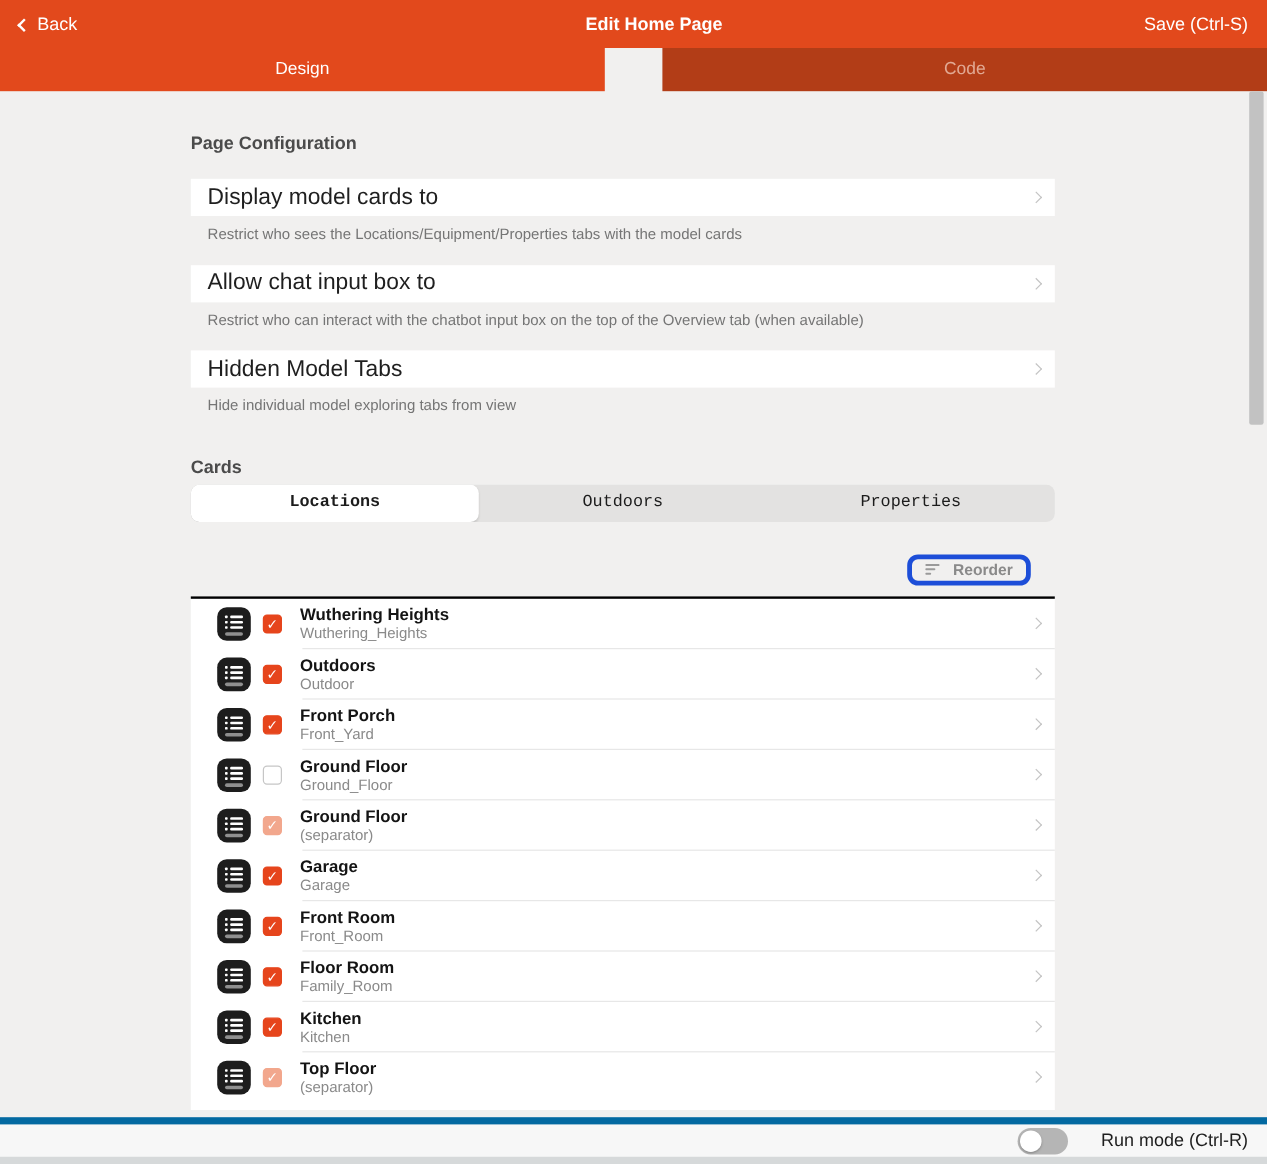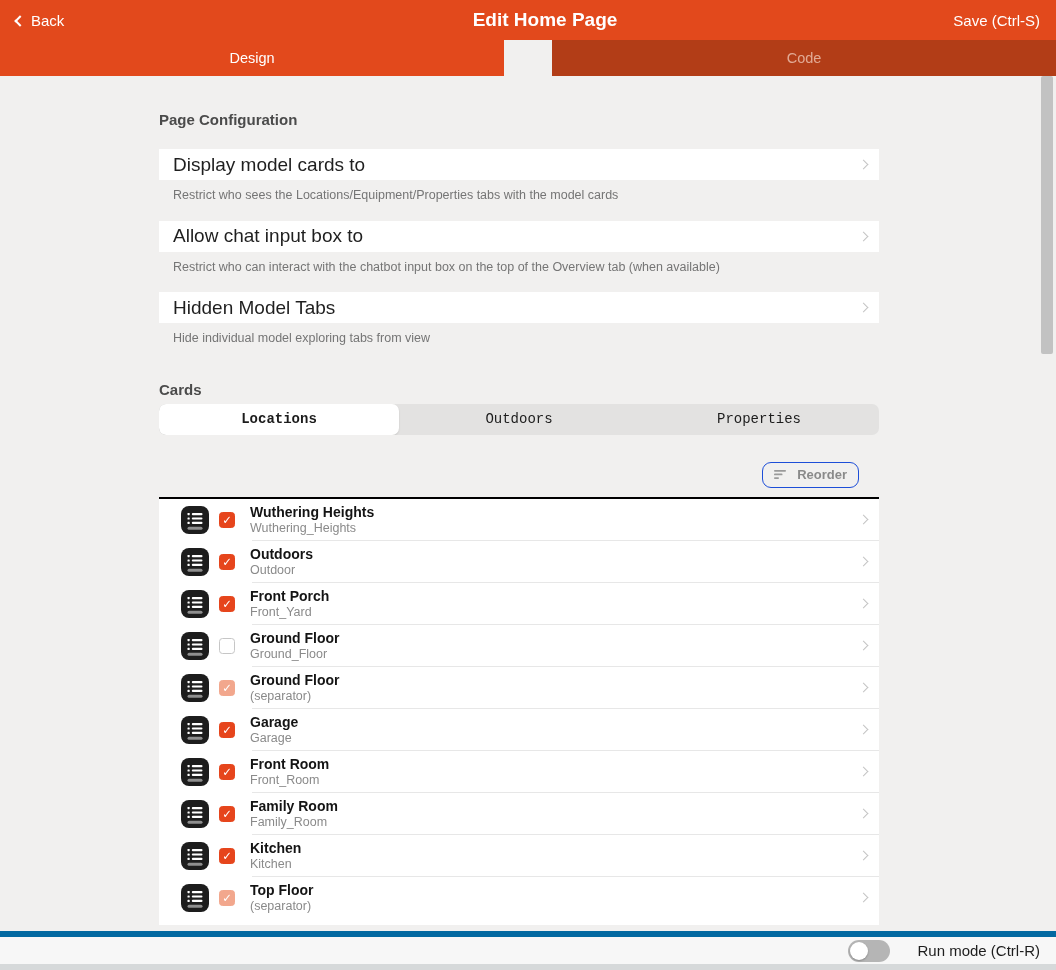--- a/index.html
+++ b/index.html
@@ -10,21 +10,21 @@
   *{margin:0;padding:0;box-sizing:border-box;}
   body{font-family:"Liberation Sans","DejaVu Sans",sans-serif;background:#fff;}
   .app{position:relative;width:1056px;height:970px;overflow:hidden;background:var(--page-bg);}
 
   
   .navbar{position:absolute;top:0;left:0;right:0;height:40px;background:var(--accent);
     display:flex;align-items:center;padding:0 16px;color:#fff;}
   .back{display:flex;align-items:center;gap:7px;font-size:15px;cursor:pointer;}
   .chev-left{width:8px;height:8px;border:solid #fff;border-width:0 2px 2px 0;
     transform:rotate(135deg);display:inline-block;margin-top:1px;}
-  .nav-title{position:absolute;left:0;right:0;text-align:center;font-size:19px;font-weight:bold;pointer-events:none;padding-left:34px;}
+  .nav-title{position:absolute;left:0;right:0;text-align:center;font-size:15px;font-weight:bold;pointer-events:none;padding-left:34px;}
   .save{margin-left:auto;font-size:15px;cursor:pointer;position:relative;z-index:1;}
 
   
   .tabbar{position:absolute;top:40px;left:0;right:0;height:36px;display:flex;gap:48px;}
   .tab{flex:1;display:flex;align-items:center;justify-content:center;font-size:14.5px;
     background:var(--code-tab-bg);color:rgba(255,235,225,.62);cursor:pointer;}
   .tab.active{background:var(--accent);color:#fff;}
 
   
   .content{position:absolute;top:76px;left:0;right:0;height:855px;overflow:hidden;}
@@ -40,21 +40,21 @@
   .config-desc{margin:8px 14px 17px;font-size:12.5px;color:#757575;line-height:1.25;}
 
   .segmented{height:31px;display:flex;background:#E3E2E1;border-radius:7px;overflow:hidden;}
   .segment{flex:1;display:flex;align-items:center;justify-content:center;font-size:14px;
     color:#1c1c1c;background:transparent;border:none;cursor:pointer;
     font-family:Liberation Mono, monospace;border-radius:7px;}
   .segment.selected{background:#fff;font-weight:bold;box-shadow:0 1px 2px rgba(0,0,0,.12);}
 
   .reorder-wrap{margin-top:27px;display:flex;justify-content:flex-end;padding-right:20px;}
   .reorder{display:flex;align-items:center;gap:10px;height:26px;padding:0 11px;
-    border:1px solid #1d4ed8;border-radius:9px;background:transparent;cursor:pointer;
+    border:4px solid #1d4ed8;border-radius:9px;background:transparent;cursor:pointer;
     font-family:inherit;font-size:13px;font-weight:bold;color:#8a8a8a;}
 
   .card-list{margin-top:9px;background:#fff;border-top:2px solid #000000;padding-bottom:6px;}
   .list-row{height:42px;display:flex;align-items:center;padding:0 12px 0 22px;
     position:relative;cursor:pointer;}
   .list-row:not(:last-child)::after{content:"";position:absolute;left:93px;right:0;bottom:0;
     border-bottom:1px solid #e7e7e7;}
   .media-icon{width:28px;height:28px;border-radius:8px;background:#1d1d1d;flex:0 0 auto;
     margin-right:10px;display:flex;align-items:center;justify-content:center;}
   .checkbox{width:16px;height:16px;border-radius:3.5px;border:1.5px solid #c6c6c6;background:#fff;
@@ -317,21 +317,21 @@
                 <rect x="10.8" y="7" width="10.7" height="2.2" rx="1" fill="#ffffff"></rect>
                 <rect x="6.5" y="11.4" width="2.2" height="2.2" rx="0.6" fill="#ffffff"></rect>
                 <rect x="10.8" y="11.4" width="10.7" height="2.2" rx="1" fill="#ffffff"></rect>
                 <rect x="6.5" y="15.8" width="2.2" height="2.2" rx="0.6" fill="#ffffff"></rect>
                 <rect x="10.8" y="15.8" width="10.7" height="2.2" rx="1" fill="#ffffff"></rect>
                 <rect x="6.5" y="20.8" width="15" height="3" rx="1.5" fill="#8f8f8f"></rect>
               </svg>
             </span>
             <span class="checkbox checked"></span>
             <div class="texts">
-              <div class="row-title">Family Room</div>
+              <div class="row-title">Floor Room</div>
               <div class="row-subtitle">Family_Room</div>
             </div>
             <span class="chev-right"></span>
           </div>
 
           <div class="list-row">
             <span class="media-icon">
               <svg width="28" height="28" viewBox="0 0 28 28">
                 <rect x="6.5" y="7" width="2.2" height="2.2" rx="0.6" fill="#ffffff"></rect>
                 <rect x="10.8" y="7" width="10.7" height="2.2" rx="1" fill="#ffffff"></rect>

